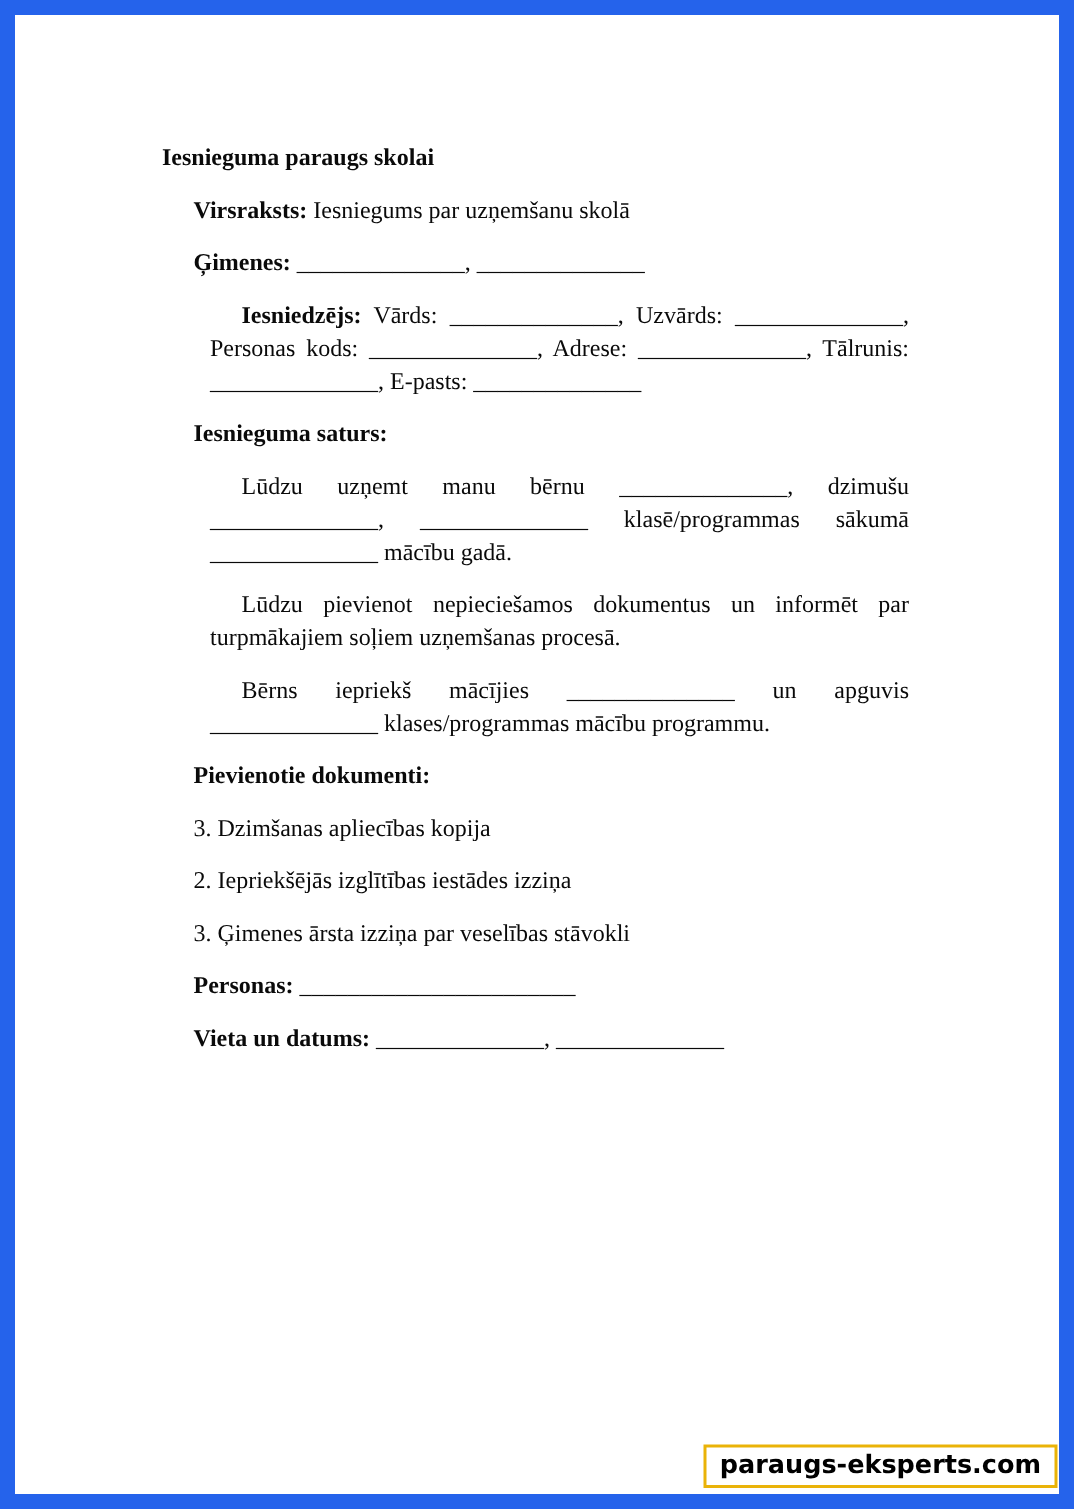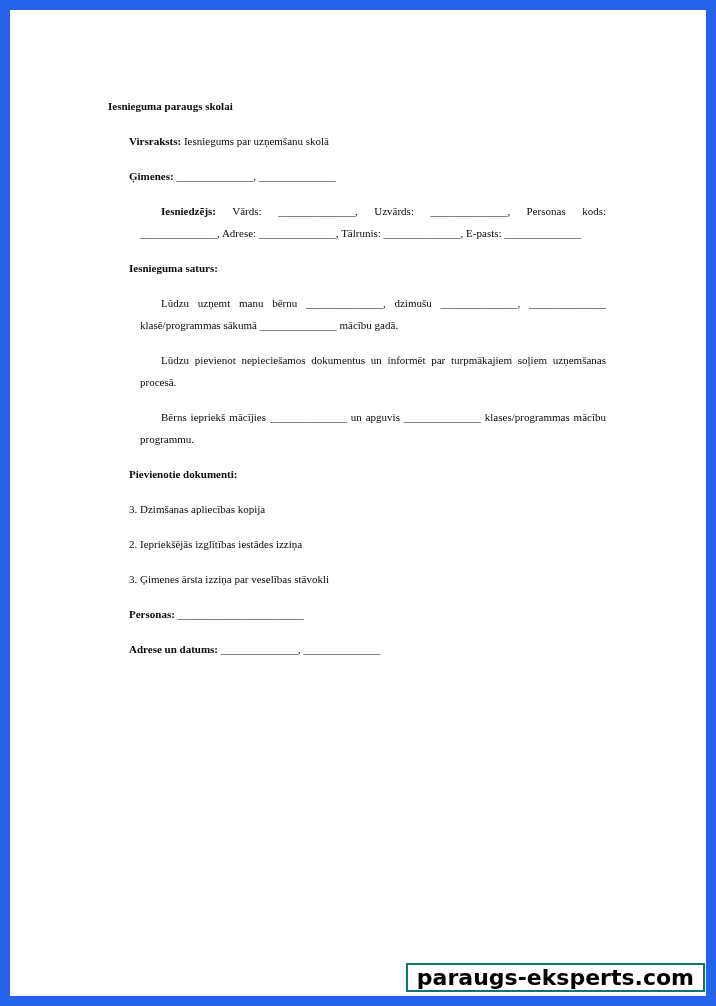--- a/index.html
+++ b/index.html
@@ -11,37 +11,37 @@
   }
   .frame {
     width: 716px; height: 1006px;
     border: 10px solid #2563eb;
     background: #ffffff;
     position: relative;
     overflow: hidden;
   }
   .doc {
     padding: 85px 100px 0 98px;
-    font-size: 11px;
+    font-size: 16px;
     line-height: 22px;
     color: #0a0a0a;
   }
   .doc p { margin-top: 13px; text-indent: 21px; }
   .doc p.title { margin-top: 0; text-indent: 0; font-weight: bold; }
   .doc p.justify { text-align: justify; margin-left: 32px; }
   .doc b { font-weight: bold; }
   .badge {
     position: absolute;
     right: 1px; bottom: 4px;
     background: #ffffff;
-    border: 2px solid #0f766e;
+    border: 2px solid #eab308;
     padding: 1px 9px;
     font-family: "DejaVu Sans", sans-serif;
     font-weight: bold;
-    font-size: 22px;
+    font-size: 17px;
     line-height: 23px;
     color: #000000;
     white-space: nowrap;
   }
 </style>
 </head>
 <body>
 
 <div class="frame">
   <div class="doc">
@@ -66,18 +66,18 @@
     <p><b>Pievienotie dokumenti:</b></p>
 
     <p><span>3. Dzimšanas apliecības kopija</span></p>
 
     <p><span>2. Iepriekšējās izglītības iestādes izziņa</span></p>
 
     <p><span>3. Ģimenes ārsta izziņa par veselības stāvokli</span></p>
 
     <p><b>Personas:</b><span> _______________________</span></p>
 
-    <p><b>Adrese un datums:</b><span> ______________, ______________</span></p>
+    <p><b>Vieta un datums:</b><span> ______________, ______________</span></p>
 
   </div>
 
   <div class="badge">paraugs-eksperts.com</div>
 </div>
 
 </body></html>

